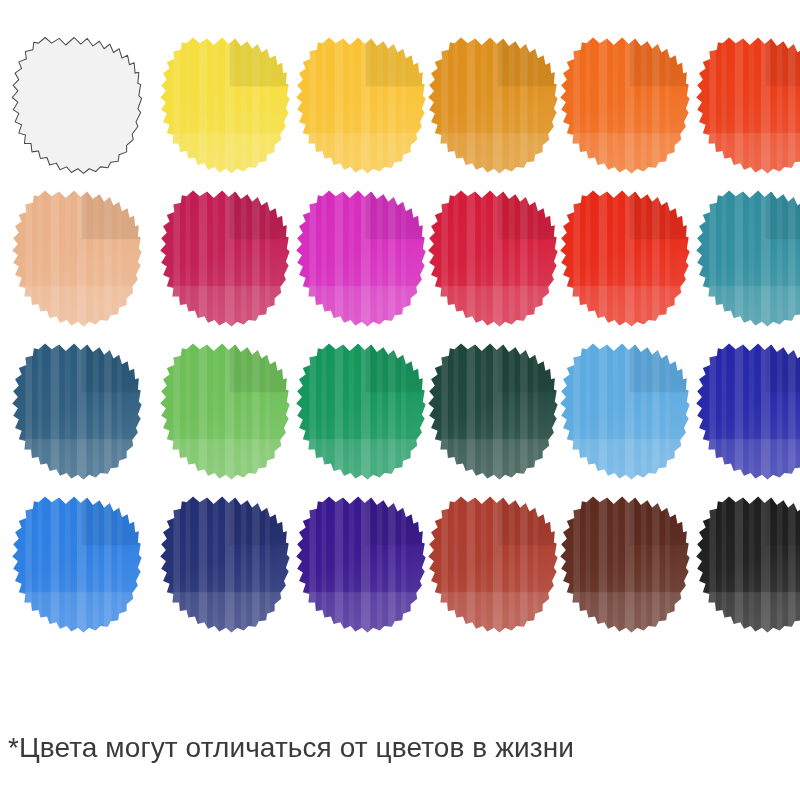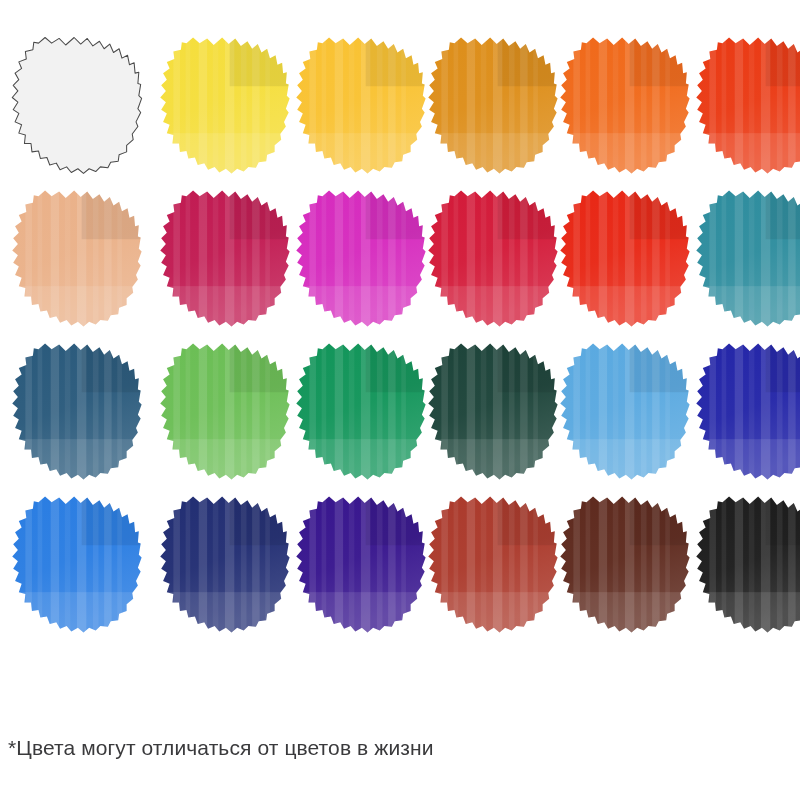--- a/index.html
+++ b/index.html
@@ -36,21 +36,21 @@
     display: block;
     width: 148px;
     height: 150px;
     overflow: visible;
   }
   #disclaimer {
     position: absolute;
     left: 8px;
     top: 735px;
     font-family: "Liberation Sans", sans-serif;
-    font-size: 21px;
+    font-size: 28px;
     line-height: 26px;
     color: #3a3a3c;
     letter-spacing: 0.1px;
     white-space: nowrap;
   }
 </style>
 </head>
 <body>
 
 <div id="page">

